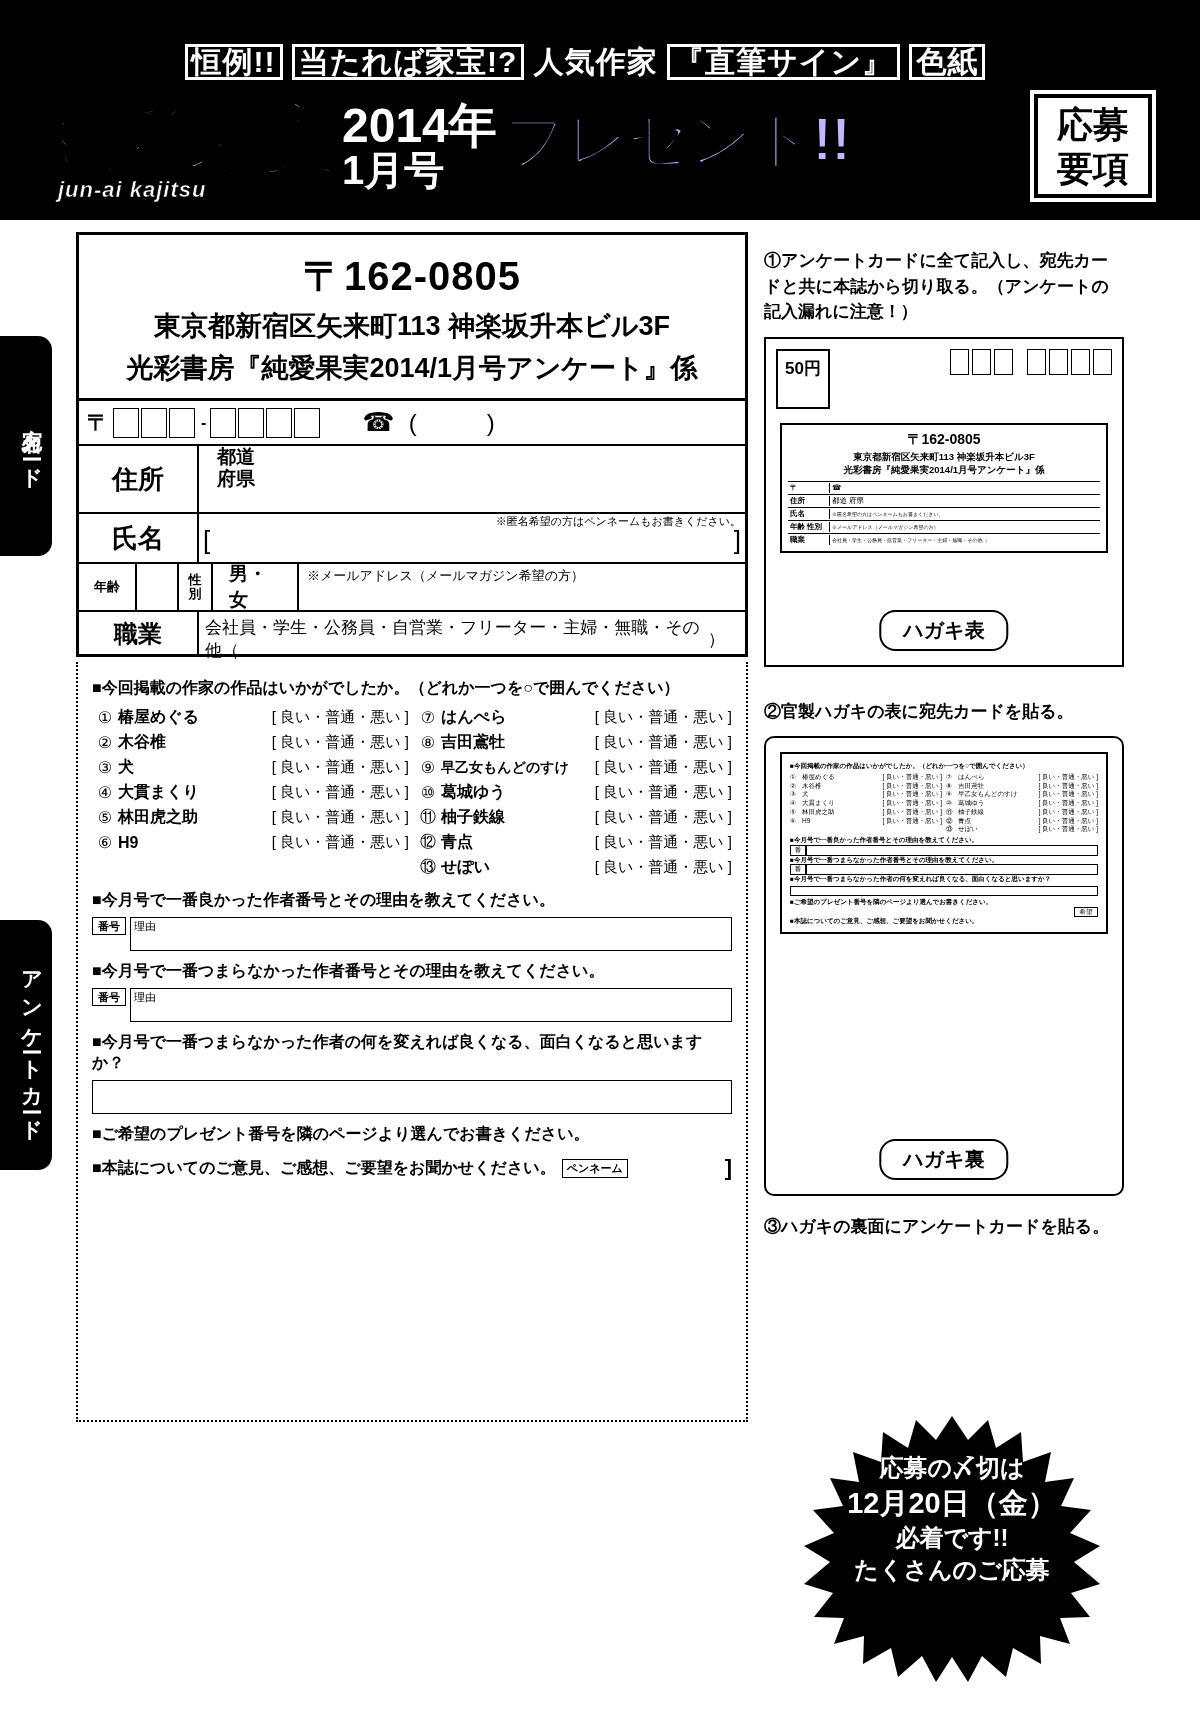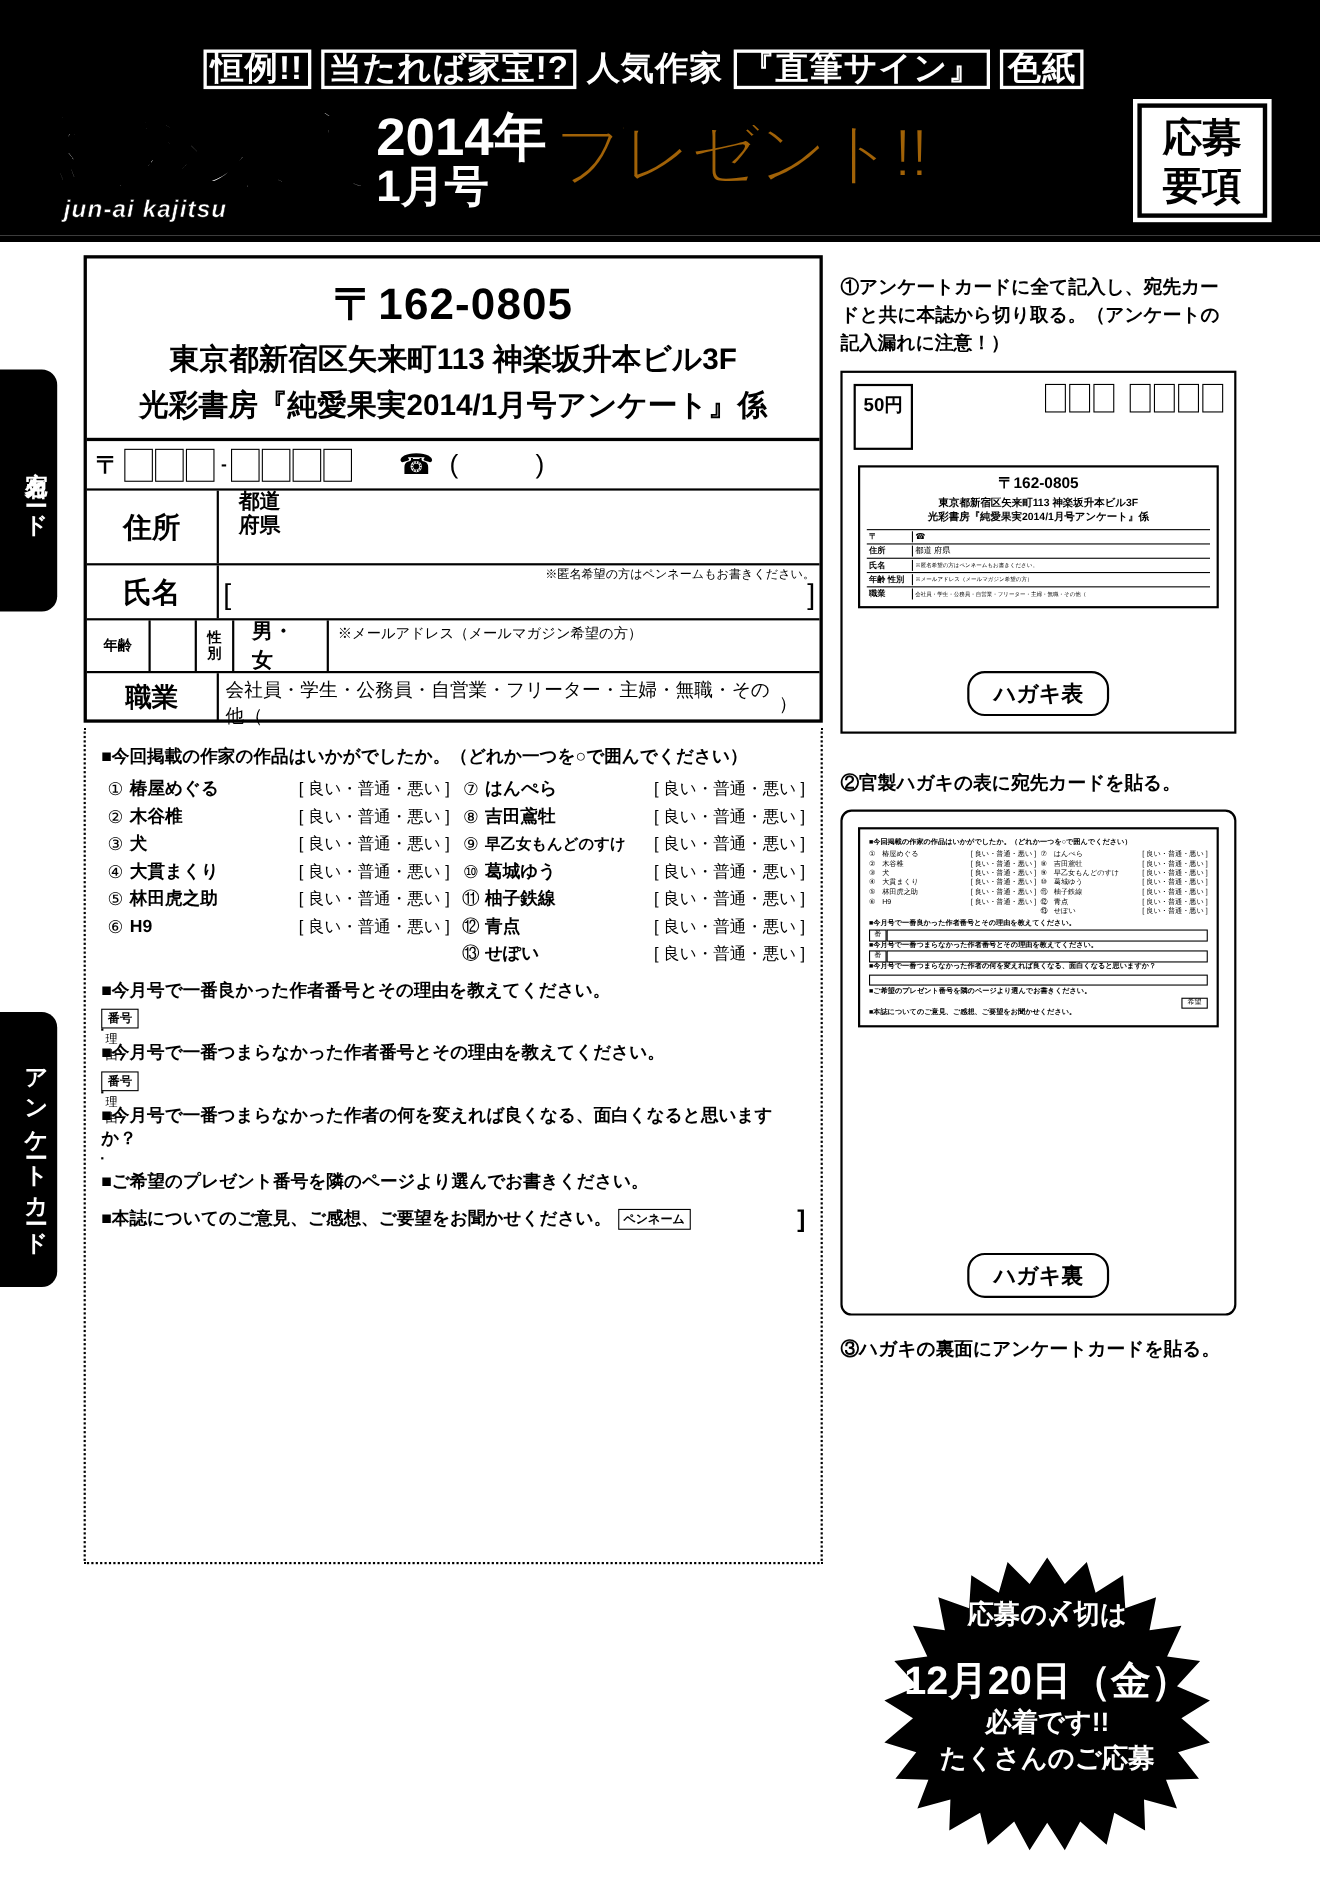--- a/index.html
+++ b/index.html
@@ -50,21 +50,21 @@
     -webkit-text-stroke:0.5px #000;
     letter-spacing:1px;
   }
   .title-date {
     color:#fff; font-weight:bold; font-size:40px; line-height:1.0;
     margin-left:6px; margin-top:-6px;
     text-align:left;
   }
   .title-date .yr { font-size:48px;margin-top:20px; }
   .title-present {
-    font-size:62px; font-weight:normal; color:#a16207;
+    font-size:62px; font-weight:bold; color:#c4b5fd;
     -webkit-text-stroke:2px #000;
     text-shadow: 4px 4px 0 #000;
     margin-left:8px;
     letter-spacing:-2px;
   }
   .apply-box {
     position:absolute; right:48px; top:94px;
     width:118px; height:104px;
     border:4px solid #000; background:#fff;
     color:#000; font-weight:bold; font-size:36px;
@@ -134,21 +134,21 @@
   }
   .q-head { font-size:16px; font-weight:bold; margin:0 0 6px 0; }
   .authors { display:flex; gap:6px; }
   .acol { width:50%; }
   .arow { display:flex; align-items:center; font-size:16px; height:25px; }
   .anum { width:26px; text-align:center; }
   .aname { flex:1; font-weight:bold; }
   .ascale { font-size:15px; white-space:nowrap; }
 
   .qblock { margin-top:10px; }
-  .ansrow { display:flex; align-items:flex-start; margin-top:2px;flex-direction:column; }
+  .ansrow { display:flex; align-items:flex-start; margin-top:2px; }
   .num-box {
     border:1.5px solid #000; font-size:11px; font-weight:bold;
     line-height:1.1; text-align:center; padding:2px 3px; width:34px;
     margin-right:4px;
   }
   .reason-box {
     flex:1; font-size:11px; border:1.5px solid #000; border-right:1.5px solid #000;
     height:34px; position:relative;
   }
   .reason-box span { position:absolute; left:3px; top:1px; }
@@ -219,21 +219,21 @@
   
   .burst {
     position:absolute; left:782px; top:1414px; width:340px; height:290px;
   }
   .burst svg { position:absolute; left:0; top:0; }
   .burst-text {
     position:absolute; left:0; top:38px; width:340px;
     text-align:center; color:#fff; font-weight:bold;
     font-size:24px; line-height:1.32;
   }
-  .burst-text .big { font-size:36px;margin-top:20px; }
+  .burst-text .big { font-size:29px; }
 
   .hr-top { position:absolute; left:0; top:214px; width:1200px; height:6px; background:#000; }
 </style>
 </head>
 <body>
 
 <div class="banner">
   <div class="banner-sub">
     <span class="boxed">恒例!!</span>
     <span class="boxed">当たれば家宝!?</span>

